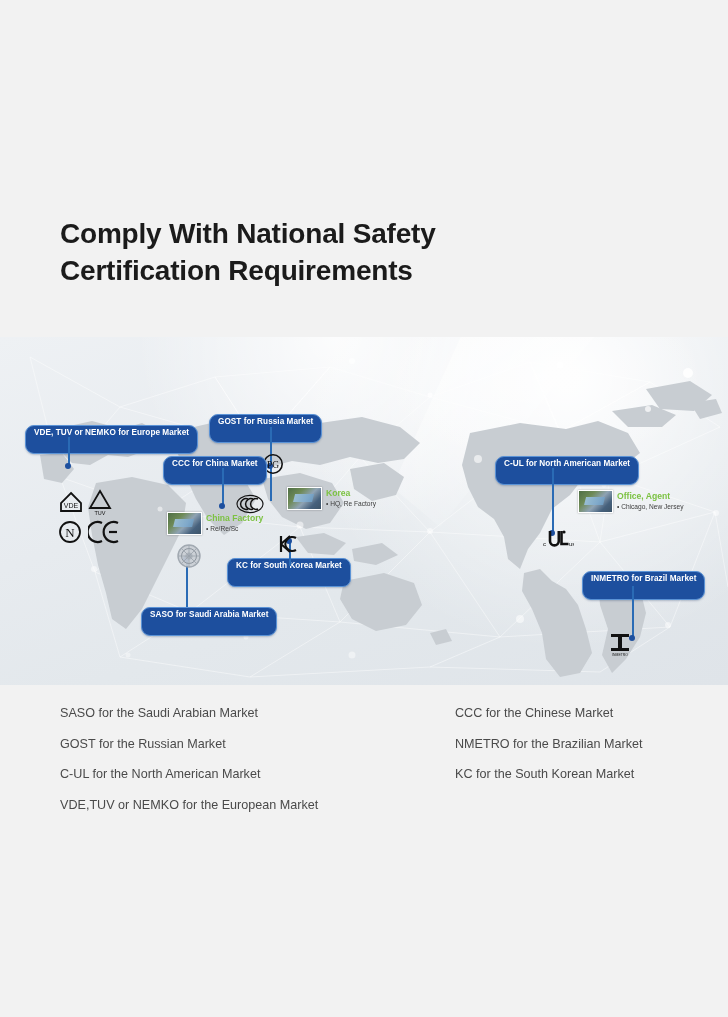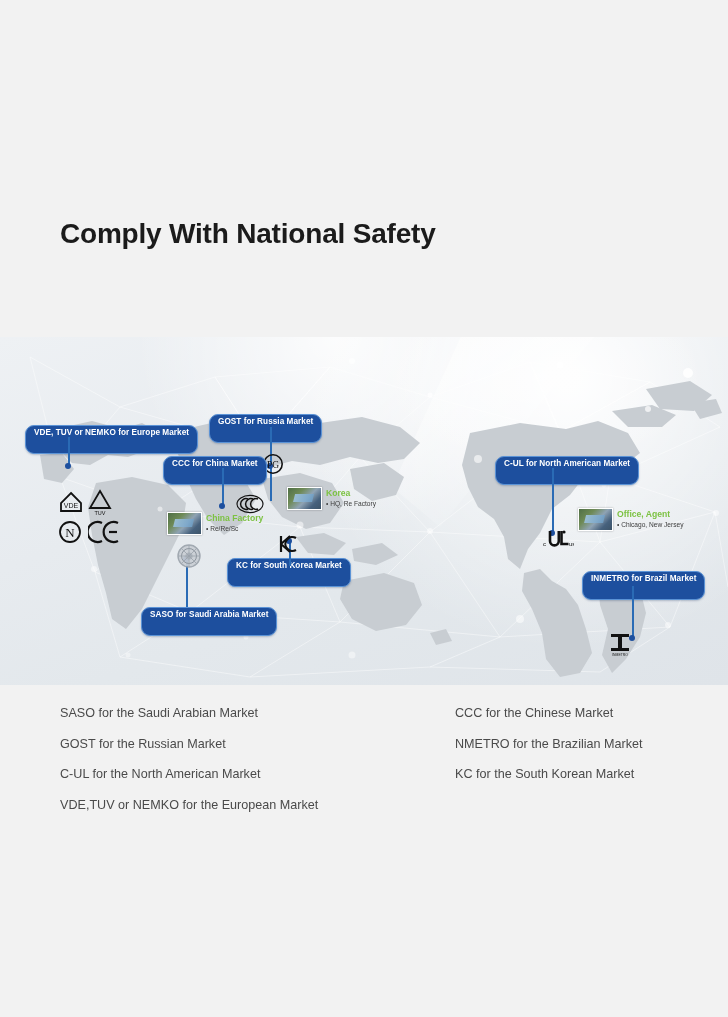--- a/index.html
+++ b/index.html
@@ -123,20 +123,21 @@
     white-space: nowrap;
   }
 </style>
 </head>
 <body>
 
 <div class="page">
 
   <h1 class="heading">
     <span class="heading-line">Comply With National Safety</span>
+    <span class="heading-line">Certification Requirements</span>
   </h1>
 
   <div class="map-panel">
 
     <svg class="map-svg" viewBox="0 0 728 348" preserveAspectRatio="none">
       <defs>
         <radialGradient id="glow" cx="50%" cy="50%" r="50%">
           <stop offset="0%" stop-color="#ffffff" stop-opacity="0.95"></stop>
           <stop offset="100%" stop-color="#ffffff" stop-opacity="0"></stop>
         </radialGradient>
@@ -309,21 +310,21 @@
     <div class="leader" style="left:552px; top:131px; height:66px;"></div>
     <div class="dot" style="left:549px; top:193px;"></div>
     <svg class="logo" style="left:540px; top:527px; transform:translateY(-337px);" width="34" height="22" viewBox="0 0 34 22">
       <text x="3" y="19" font-size="6" font-family="Liberation Sans, sans-serif" fill="#111">c</text>
       <path d="M10 4 L10 14 A4.4 4.4 0 0 0 18.8 14 L18.8 4" fill="none" stroke="#111" stroke-width="2.6"></path>
       <path d="M21.5 4 L21.5 17 L28.5 17" fill="none" stroke="#111" stroke-width="2.6"></path>
       <circle cx="24" cy="5" r="1.6" fill="#111"></circle>
       <text x="29" y="19" font-size="6" font-family="Liberation Sans, sans-serif" fill="#111">us</text>
     </svg>
 
-    <div class="site" style="left:578px; top:508px; transform:translateY(-337px);">
+    <div class="site" style="left:578px; top:490px; transform:translateY(-337px);">
       <div class="site-photo"></div>
       <div class="site-text">
         <span class="site-name">Office, Agent</span>
         <span class="site-sub">• Chicago, New Jersey</span>
       </div>
     </div>
 
     <div class="pill" style="left:582px; top:571px; transform:translateY(-337px);">INMETRO for Brazil Market</div>
     <div class="leader" style="left:632px; top:249px; height:52px;"></div>
     <div class="dot" style="left:629px; top:298px;"></div>

